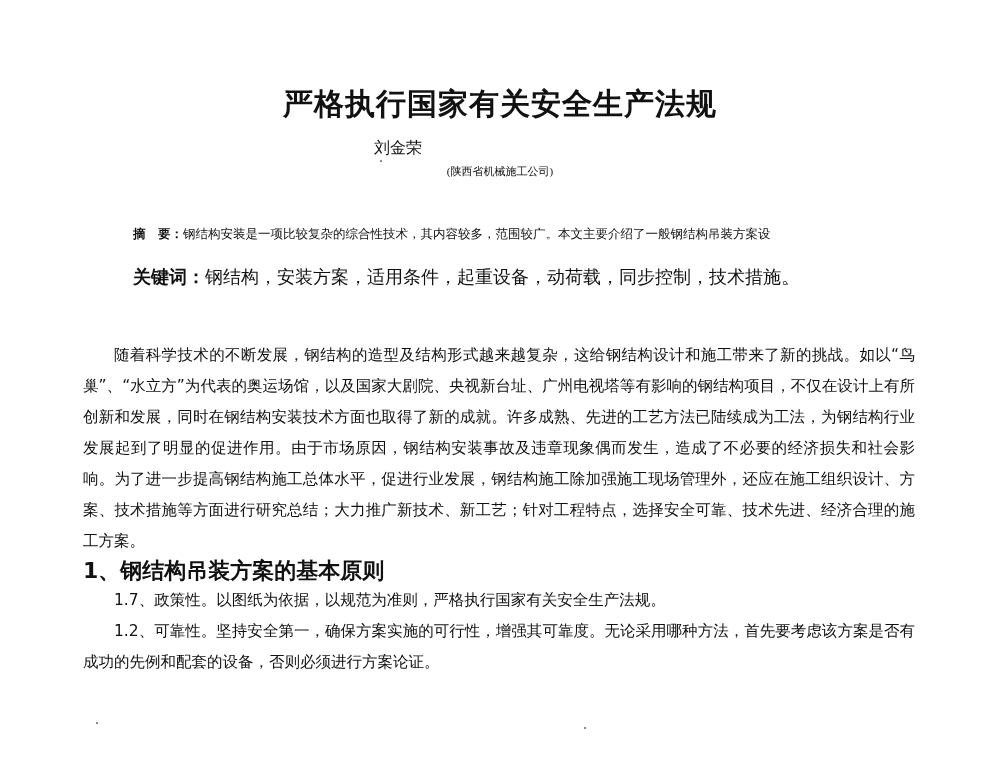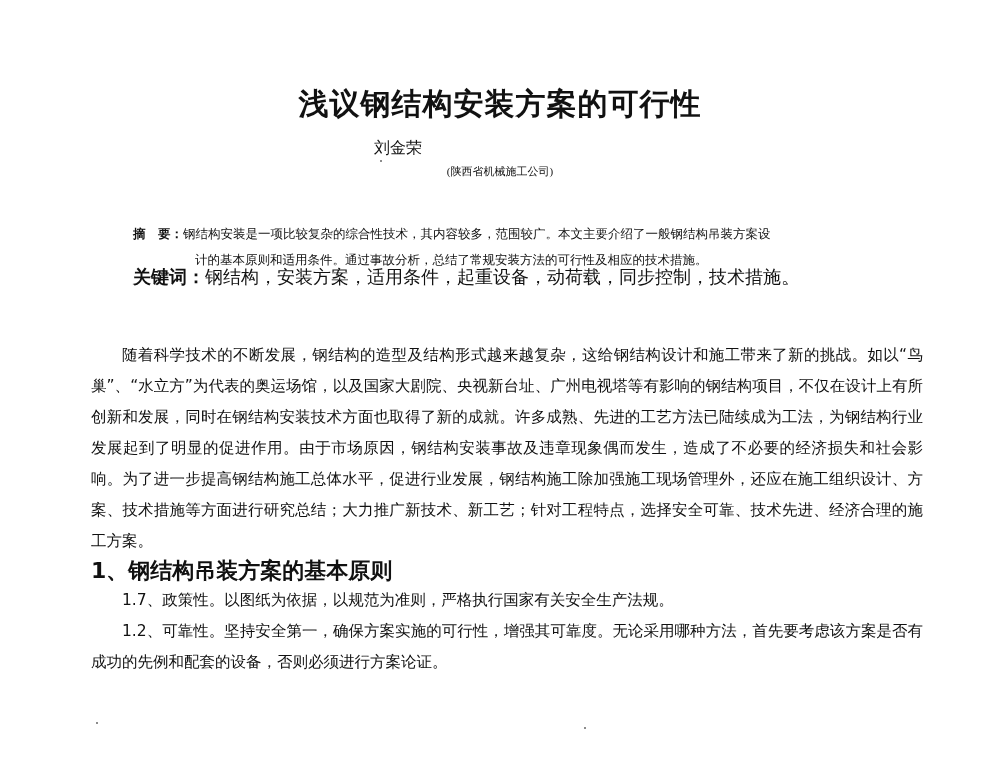--- a/index.html
+++ b/index.html
@@ -77,21 +77,20 @@
     .keywords .label { font-weight: bold; }
     .body-text {
       position: absolute;
       top: 340px;
       left: 83px;
       width: 832px;
       font-size: 15.5px;
       line-height: 31px;
       text-align: justify;
       font-family: "DejaVu Sans", "Liberation Sans", sans-serif;
-      margin-left: 8px;
     }
     .body-text p {
       margin: 0;
     }
     .para-indent {
       text-indent: 2em;
     }
     .section-heading {
       font-size: 22px;
       font-weight: bold;
@@ -103,27 +102,26 @@
       width: 2px; height: 2px;
       background: #666;
       border-radius: 1px;
     }
   </style>
 </head>
 <body>
 
 <div class="page">
 
-  <div class="title">浅议钢结构安装方案的可行性</div>
+  <div class="title">严格执行国家有关安全生产法规</div>
   <div class="author">刘金荣</div>
   <div class="affiliation">(陕西省机械施工公司)</div>
 
   <div class="abstract">
     <span class="label">摘　要：</span><span>钢结构安装是一项比较复杂的综合性技术，其内容较多，范围较广。本文主要介绍了一般钢结构吊装方案设</span>
-    <span class="indent">计的基本原则和适用条件。通过事故分析，总结了常规安装方法的可行性及相应的技术措施。</span>
   </div>
 
   <div class="keywords">
     <span class="label">关键词：</span><span>钢结构，安装方案，适用条件，起重设备，动荷载，同步控制，技术措施。</span>
   </div>
 
   <div class="body-text">
     <p class="para-indent">随着科学技术的不断发展，钢结构的造型及结构形式越来越复杂，这给钢结构设计和施工带来了新的挑战。如以“鸟巢”、“水立方”为代表的奥运场馆，以及国家大剧院、央视新台址、广州电视塔等有影响的钢结构项目，不仅在设计上有所创新和发展，同时在钢结构安装技术方面也取得了新的成就。许多成熟、先进的工艺方法已陆续成为工法，为钢结构行业发展起到了明显的促进作用。由于市场原因，钢结构安装事故及违章现象偶而发生，造成了不必要的经济损失和社会影响。为了进一步提高钢结构施工总体水平，促进行业发展，钢结构施工除加强施工现场管理外，还应在施工组织设计、方案、技术措施等方面进行研究总结；大力推广新技术、新工艺；针对工程特点，选择安全可靠、技术先进、经济合理的施工方案。</p>
     <p class="section-heading">1、钢结构吊装方案的基本原则</p>
     <p class="para-indent">1.7、政策性。以图纸为依据，以规范为准则，严格执行国家有关安全生产法规。</p>

